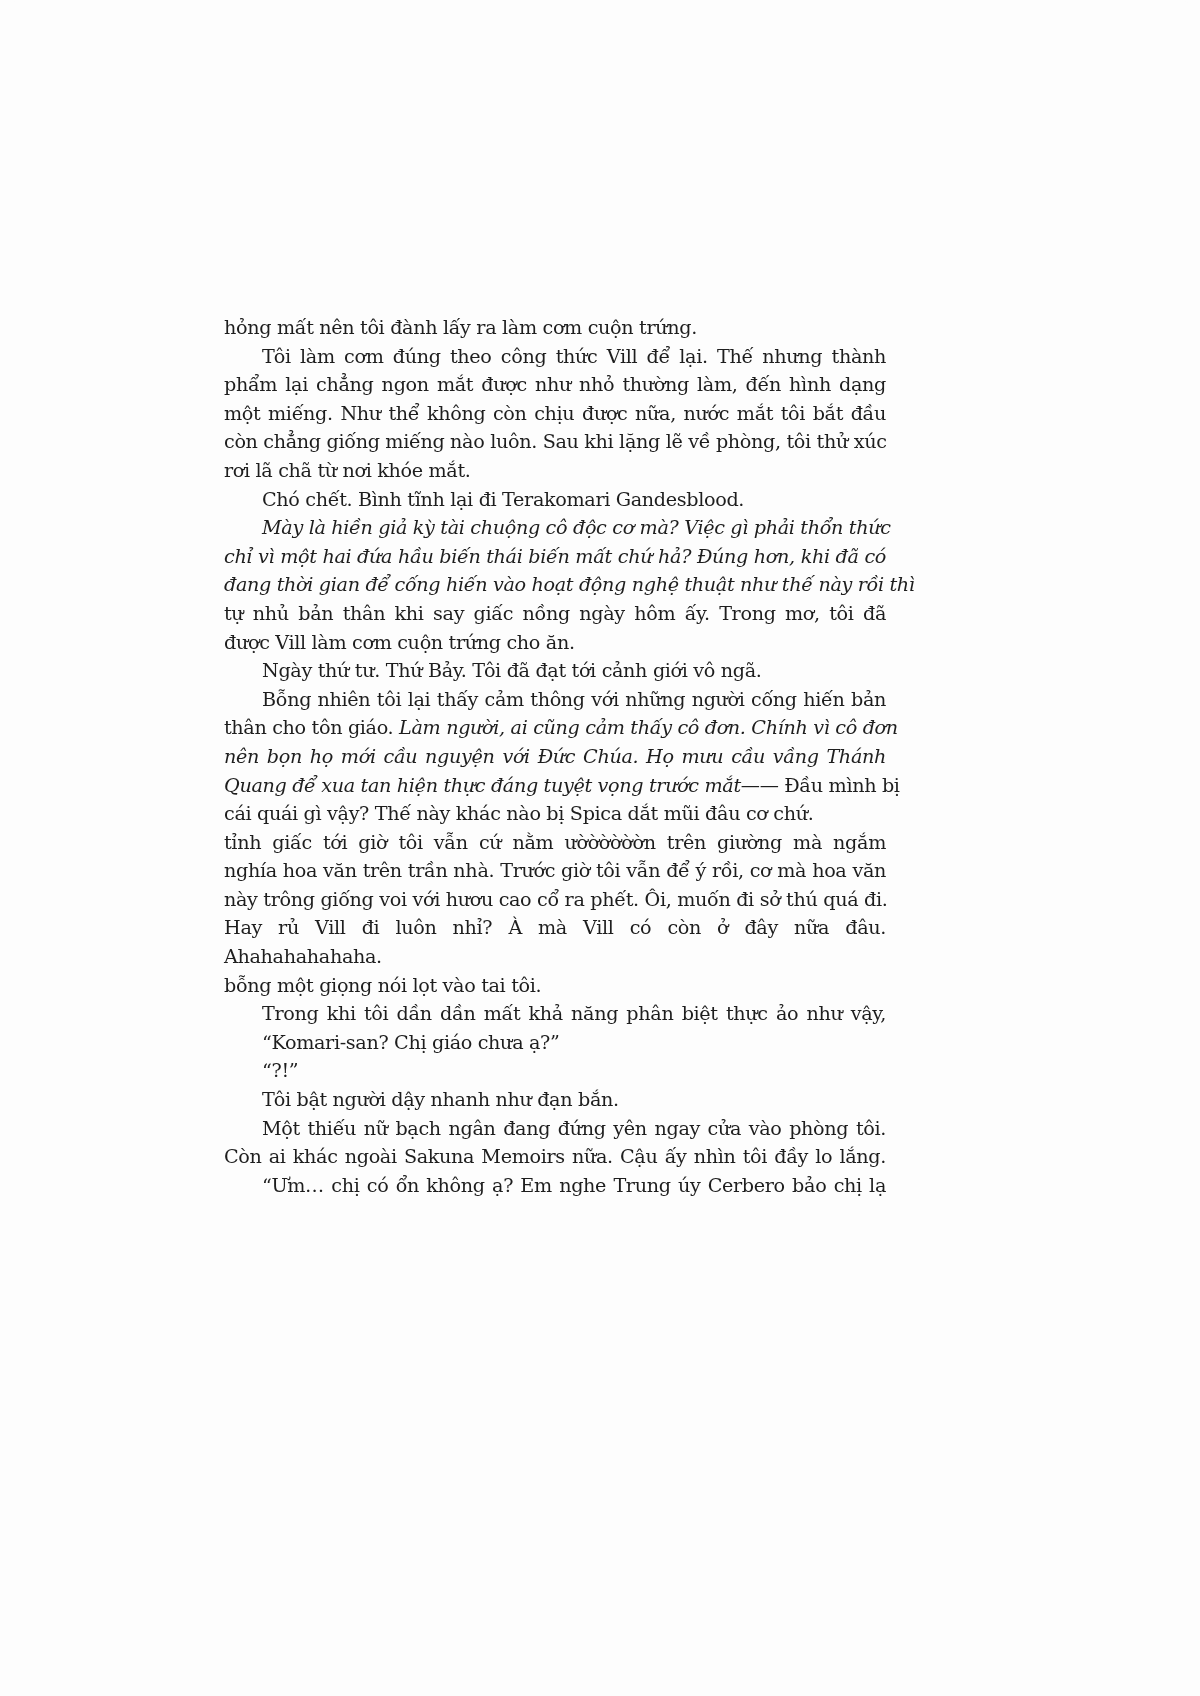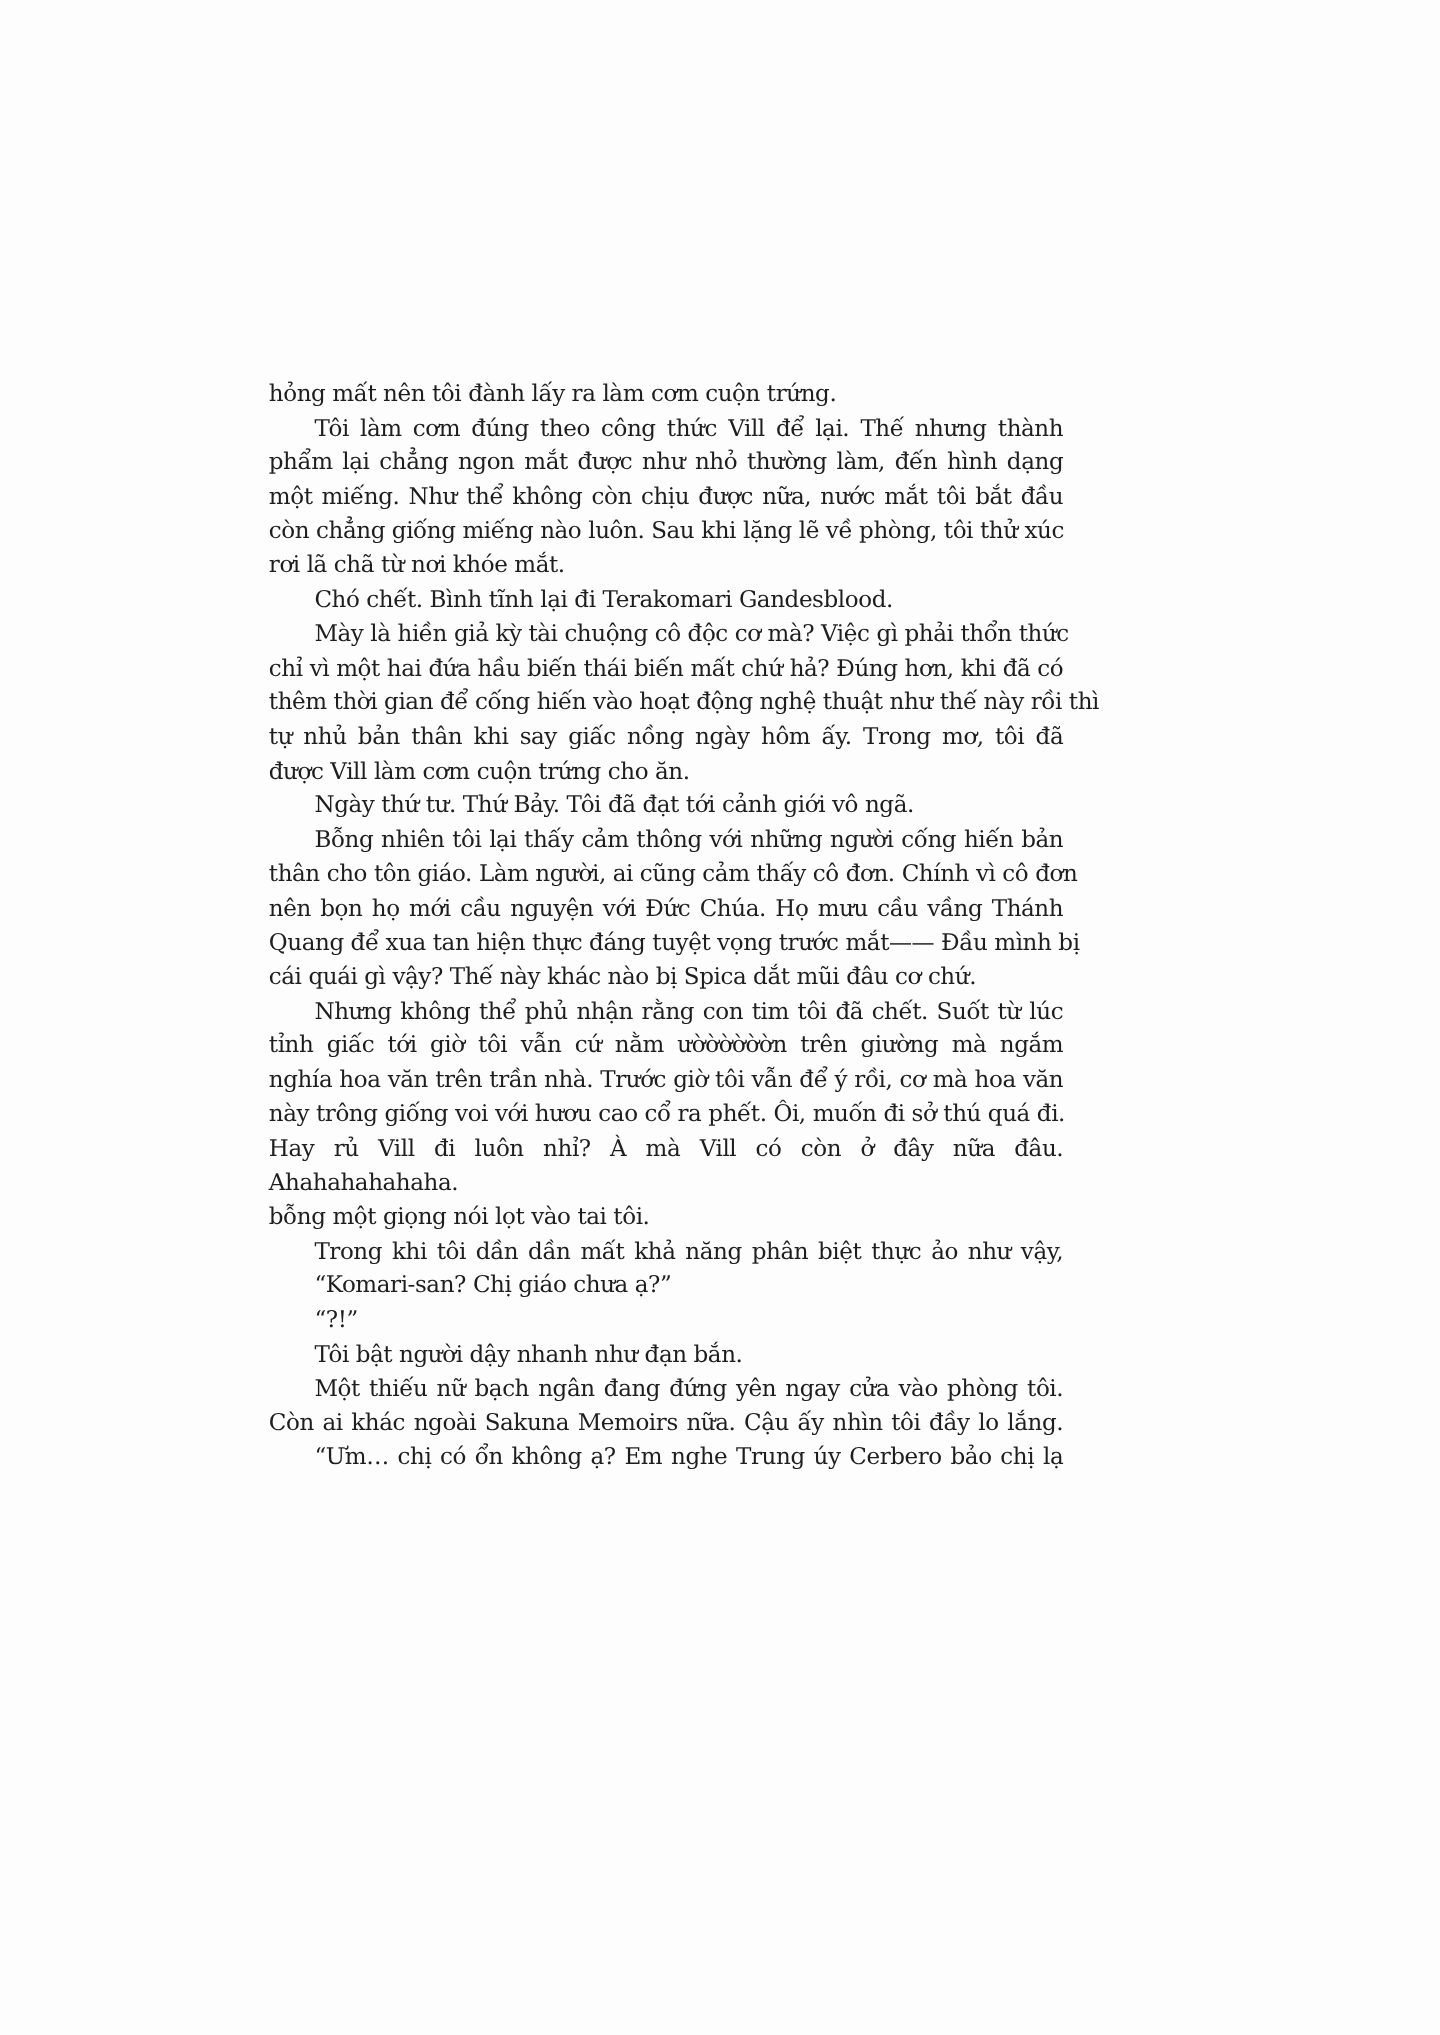--- a/index.html
+++ b/index.html
@@ -40,46 +40,46 @@
       text-align: justify;
       text-align-last: justify;
     }
     .line.last {
       text-align-last: left;
     }
     .line.indent {
       padding-left: 38px;
     }
     .it {
+      font-style: italic;
     }
   </style>
 </head>
 <body>
 
 <div class="page">
   <div class="text-block" id="text-block">
       <span class="line last"><span>hỏng mất nên tôi đành lấy ra làm cơm cuộn trứng.</span></span>
       <span class="line indent"><span>Tôi làm cơm đúng theo công thức Vill để lại. Thế nhưng thành</span></span>
       <span class="line"><span>phẩm lại chẳng ngon mắt được như nhỏ thường làm, đến hình dạng</span></span>
       <span class="line"><span>một miếng. Như thể không còn chịu được nữa, nước mắt tôi bắt đầu</span></span>
       <span class="line"><span>còn chẳng giống miếng nào luôn. Sau khi lặng lẽ về phòng, tôi thử xúc</span></span>
       <span class="line last"><span>rơi lã chã từ nơi khóe mắt.</span></span>
       <span class="line indent last"><span>Chó chết. Bình tĩnh lại đi Terakomari Gandesblood.</span></span>
       <span class="line indent"><span class="it">Mày là hiền giả kỳ tài chuộng cô độc cơ mà? Việc gì phải thổn thức</span></span>
       <span class="line"><span class="it">chỉ vì một hai đứa hầu biến thái biến mất chứ hả? Đúng hơn, khi đã có</span></span>
-      <span class="line"><span class="it">thêm thời gian để cống hiến vào hoạt động nghệ thuật như thế này rồi thì</span></span>
+      <span class="line"><span class="it">đang thời gian để cống hiến vào hoạt động nghệ thuật như thế này rồi thì</span></span>
       <span class="line"><span>tự nhủ bản thân khi say giấc nồng ngày hôm ấy. Trong mơ, tôi đã</span></span>
       <span class="line last"><span>được Vill làm cơm cuộn trứng cho ăn.</span></span>
       <span class="line indent last"><span>Ngày thứ tư. Thứ Bảy. Tôi đã đạt tới cảnh giới vô ngã.</span></span>
       <span class="line indent"><span>Bỗng nhiên tôi lại thấy cảm thông với những người cống hiến bản</span></span>
       <span class="line"><span>thân cho tôn giáo. </span><span class="it">Làm người, ai cũng cảm thấy cô đơn. Chính vì cô đơn</span></span>
       <span class="line"><span class="it">nên bọn họ mới cầu nguyện với Đức Chúa. Họ mưu cầu vầng Thánh</span></span>
       <span class="line"><span class="it">Quang để xua tan hiện thực đáng tuyệt vọng trước mắt</span><span>—— Đầu mình bị</span></span>
       <span class="line last"><span>cái quái gì vậy? Thế này khác nào bị Spica dắt mũi đâu cơ chứ.</span></span>
-      <span class="line indent"><span>Nhưng không thể phủ nhận rằng con tim tôi đã chết. Suốt từ lúc</span></span>
       <span class="line"><span>tỉnh giấc tới giờ tôi vẫn cứ nằm ườờờờờờn trên giường mà ngắm</span></span>
       <span class="line"><span>nghía hoa văn trên trần nhà. Trước giờ tôi vẫn để ý rồi, cơ mà hoa văn</span></span>
       <span class="line"><span>này trông giống voi với hươu cao cổ ra phết. Ôi, muốn đi sở thú quá đi.</span></span>
       <span class="line"><span>Hay rủ Vill đi luôn nhỉ? À mà Vill có còn ở đây nữa đâu.</span></span>
       <span class="line last"><span>Ahahahahahaha.</span></span>
       <span class="line last"><span>bỗng một giọng nói lọt vào tai tôi.</span></span>
       <span class="line indent"><span>Trong khi tôi dần dần mất khả năng phân biệt thực ảo như vậy,</span></span>
       <span class="line indent last"><span>“Komari-san? Chị giáo chưa ạ?”</span></span>
       <span class="line indent last"><span>“?!”</span></span>
       <span class="line indent last"><span>Tôi bật người dậy nhanh như đạn bắn.</span></span>

